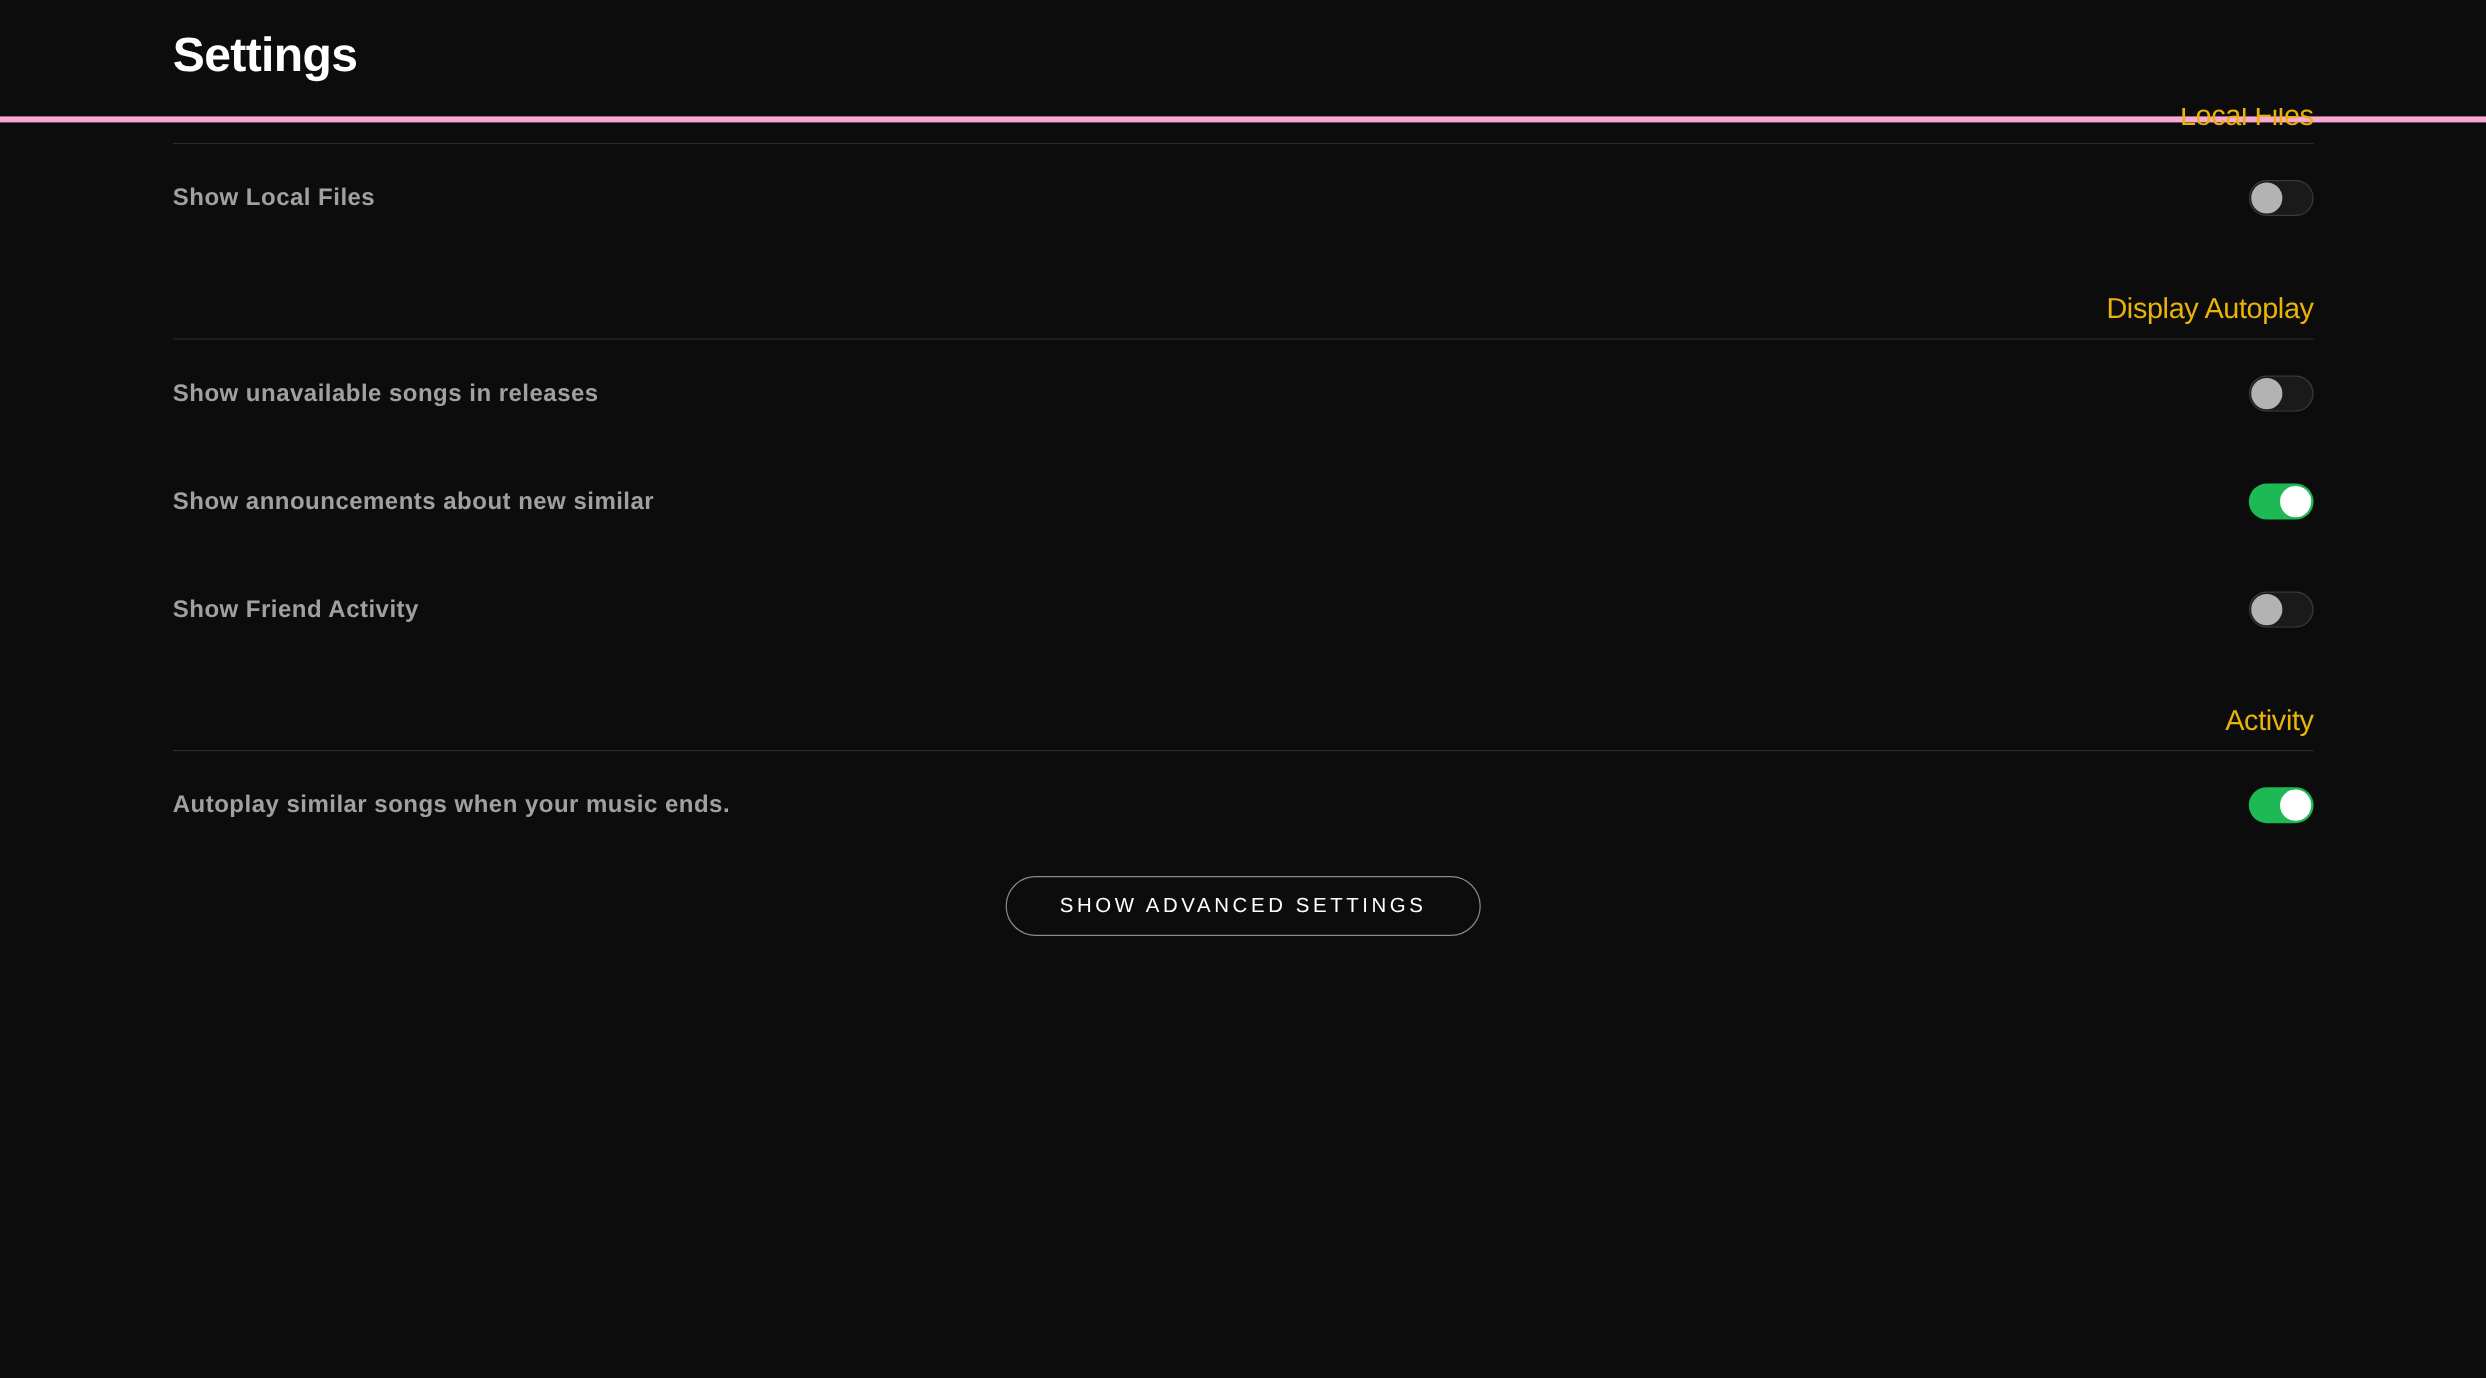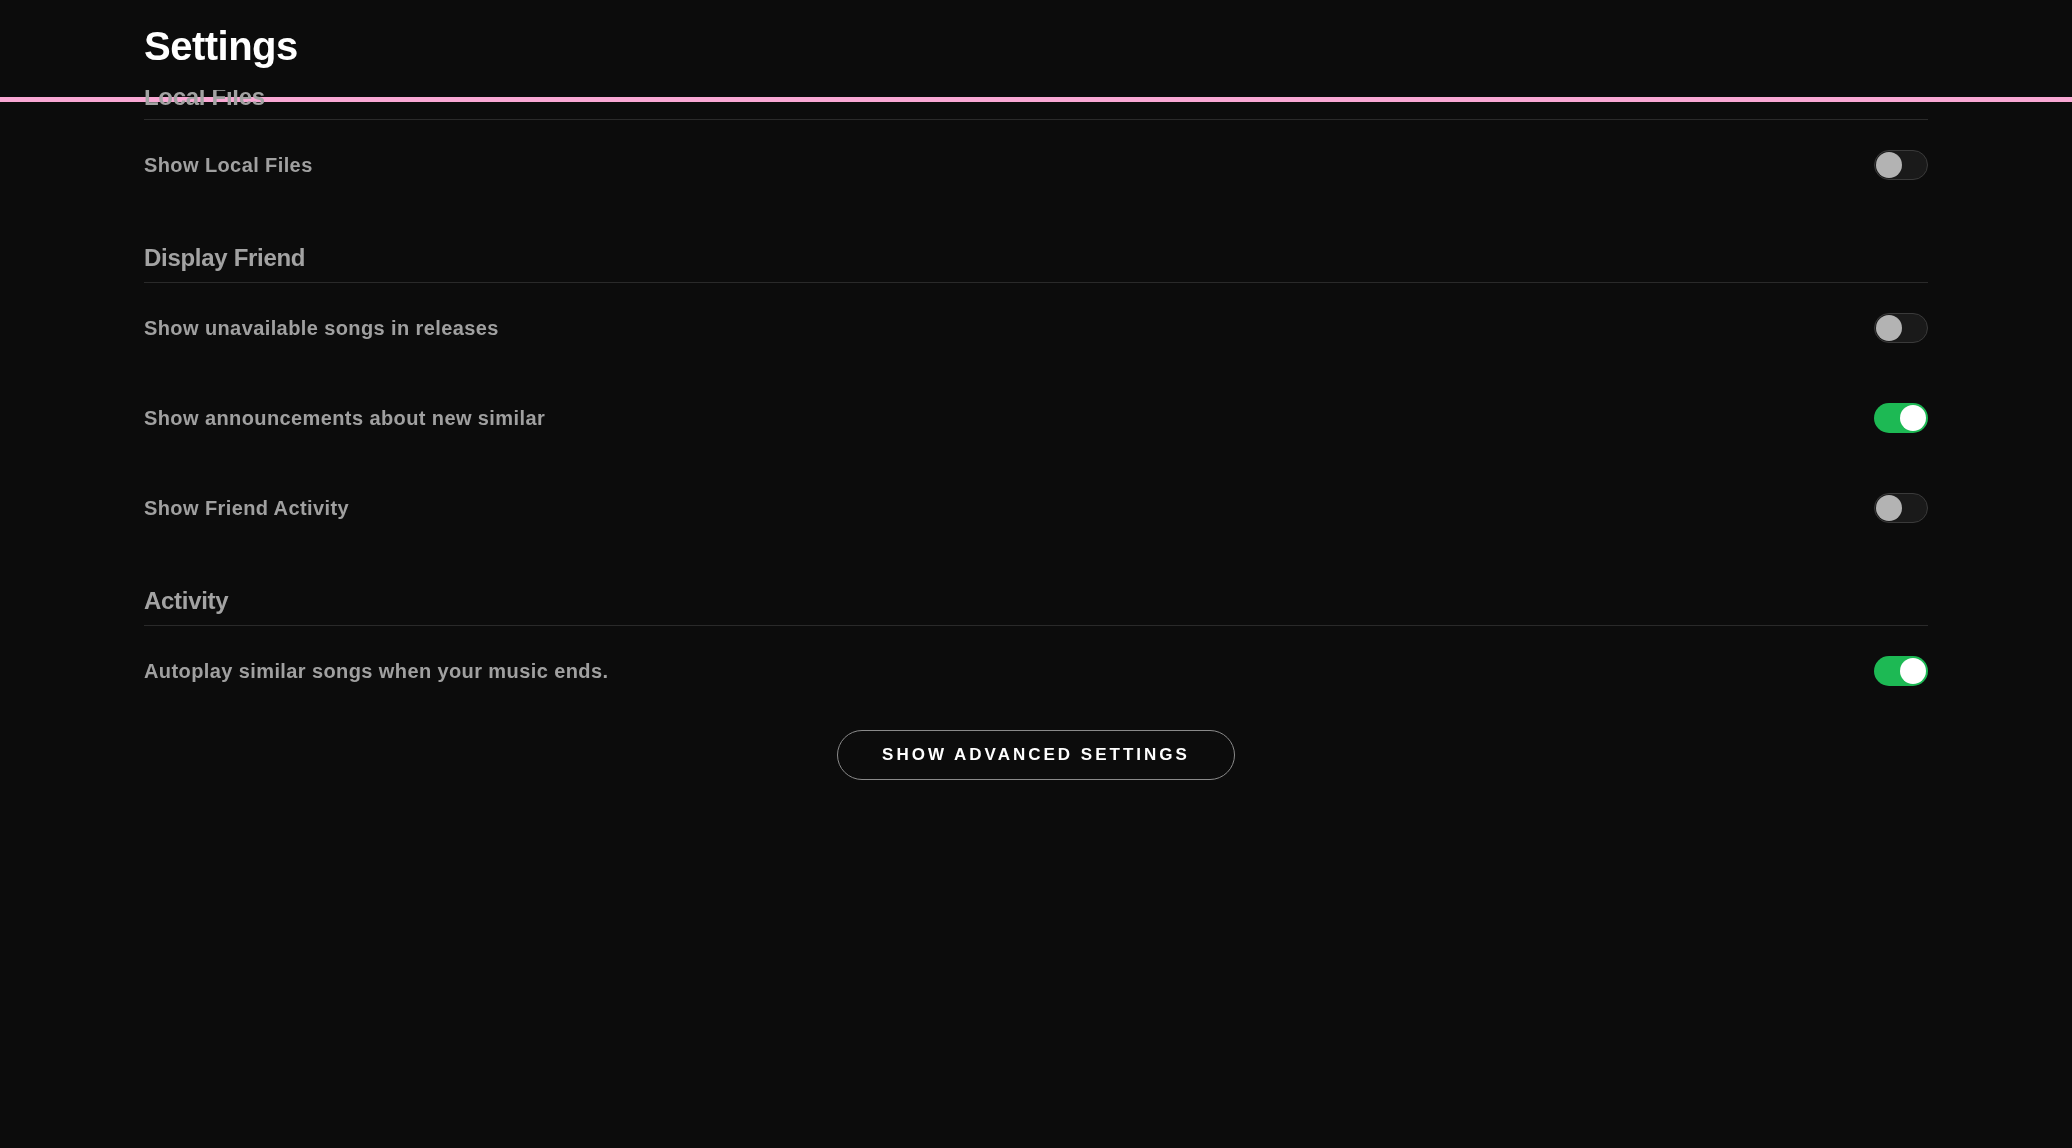--- a/index.html
+++ b/index.html
@@ -26,25 +26,26 @@
     color: #ffffff;
   }
   .content {
     padding: 0 144px 40px 144px;
   }
   .section {
     margin-top: 0;
   }
   .section-header {
     font-size: 24px;
-    font-weight: 700;
-    color: #a3a3a3;
+    font-weight: 400;
+    color: #eab308;
     padding-bottom: 10px;
     border-bottom: 1px solid #2a2a2a;
     letter-spacing: -0.3px;
+    text-align: right;
   }
   .section-header.cut {
     
     margin-top: -12px;
     overflow: hidden;
     height: 30px;
     display: block;
     line-height: 0.6;
   }
   .row {
@@ -97,21 +98,21 @@
   .advanced-wrap {
     display: flex;
     justify-content: center;
     margin-top: 14px;
   }
   .advanced-btn {
     border: 1px solid #8a8a8a;
     background: transparent;
     color: #ffffff;
     font-size: 17px;
-    font-weight: 700;
+    font-weight: 400;
     letter-spacing: 3px;
     padding: 14px 44px;
     border-radius: 999px;
     cursor: pointer;
     text-transform: uppercase;
   }
 </style>
 </head>
 <body>
 
@@ -125,21 +126,21 @@
     <h2 class="section-header cut">Local Files</h2>
     <div class="row">
       <div class="row-label">Show Local Files</div>
       <div class="toggle off">
         <div class="knob"></div>
       </div>
     </div>
   </div>
 
   <div class="section">
-    <h2 class="section-header">Display Friend</h2>
+    <h2 class="section-header">Display Autoplay</h2>
 
     <div class="row">
       <div class="row-label">Show unavailable songs in releases</div>
       <div class="toggle off">
         <div class="knob"></div>
       </div>
     </div>
 
     <div class="row">
       <div class="row-label">Show announcements about new similar</div>

